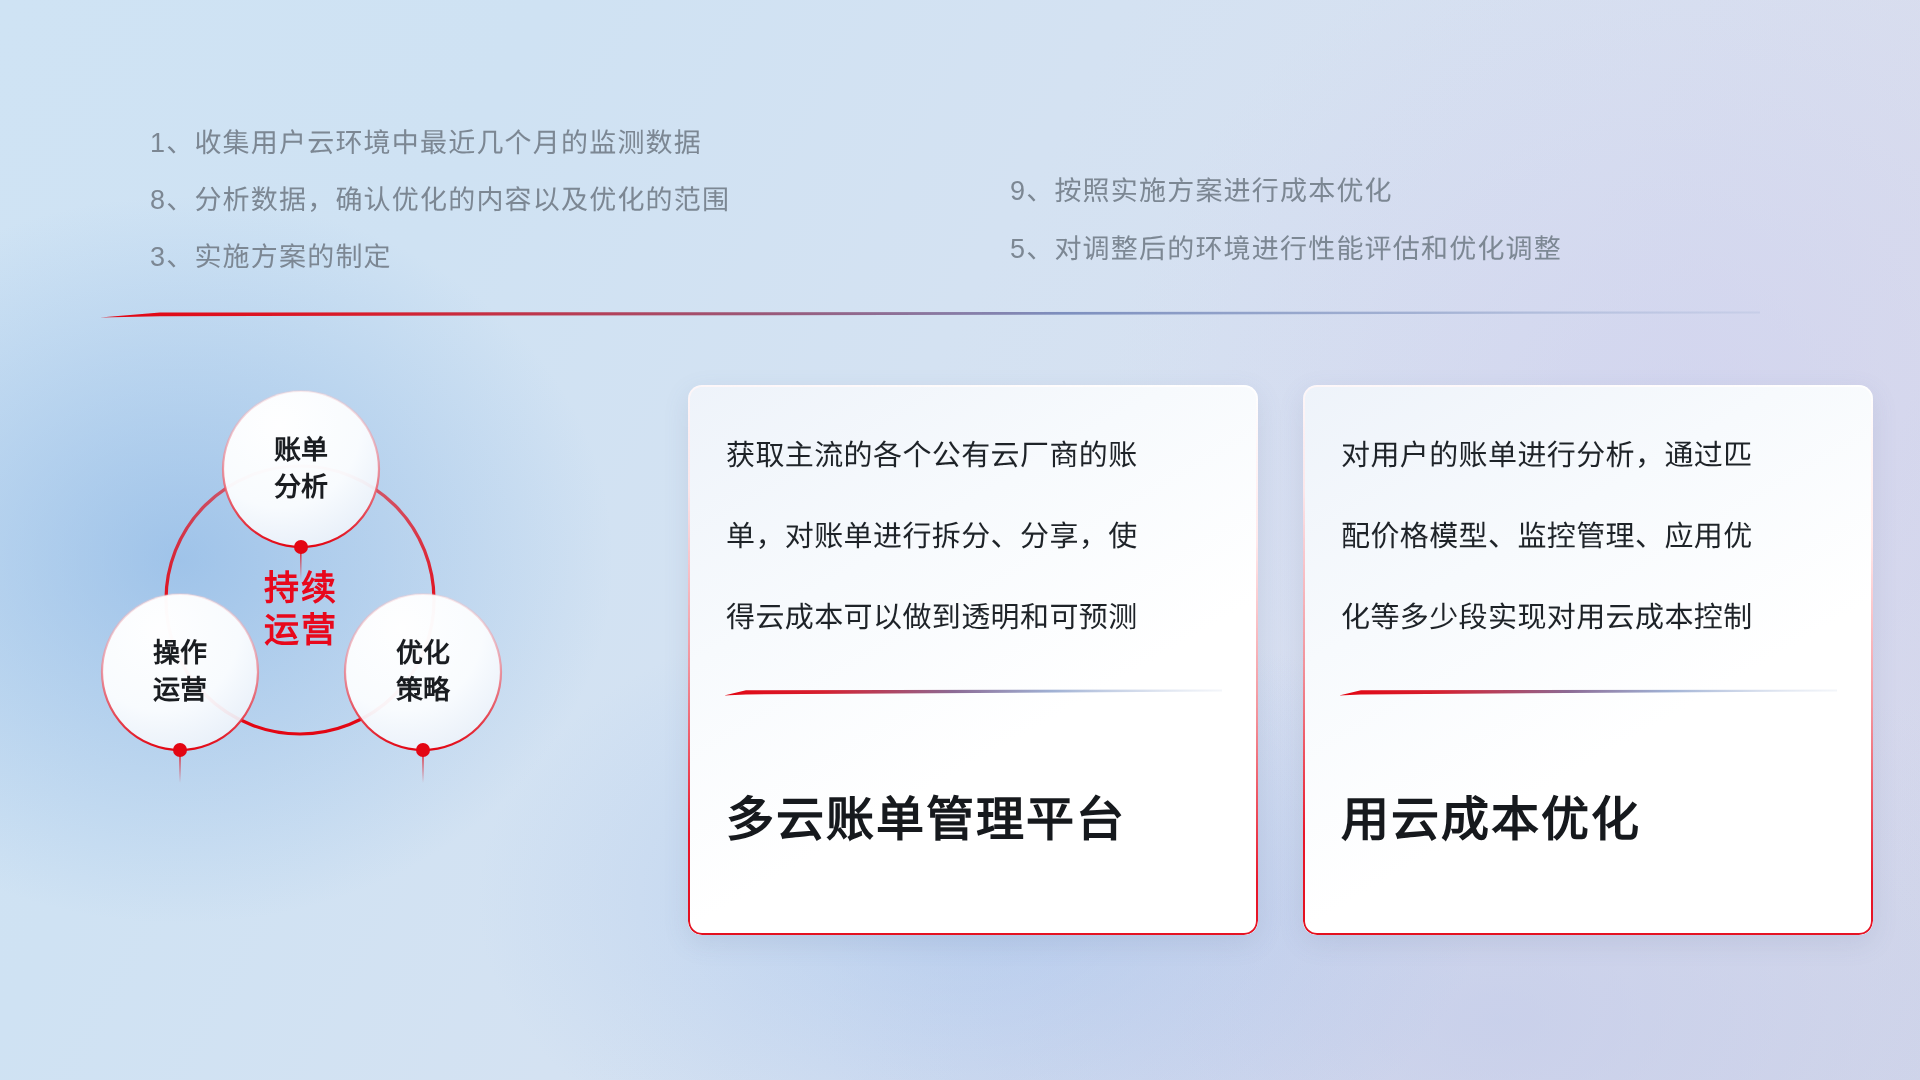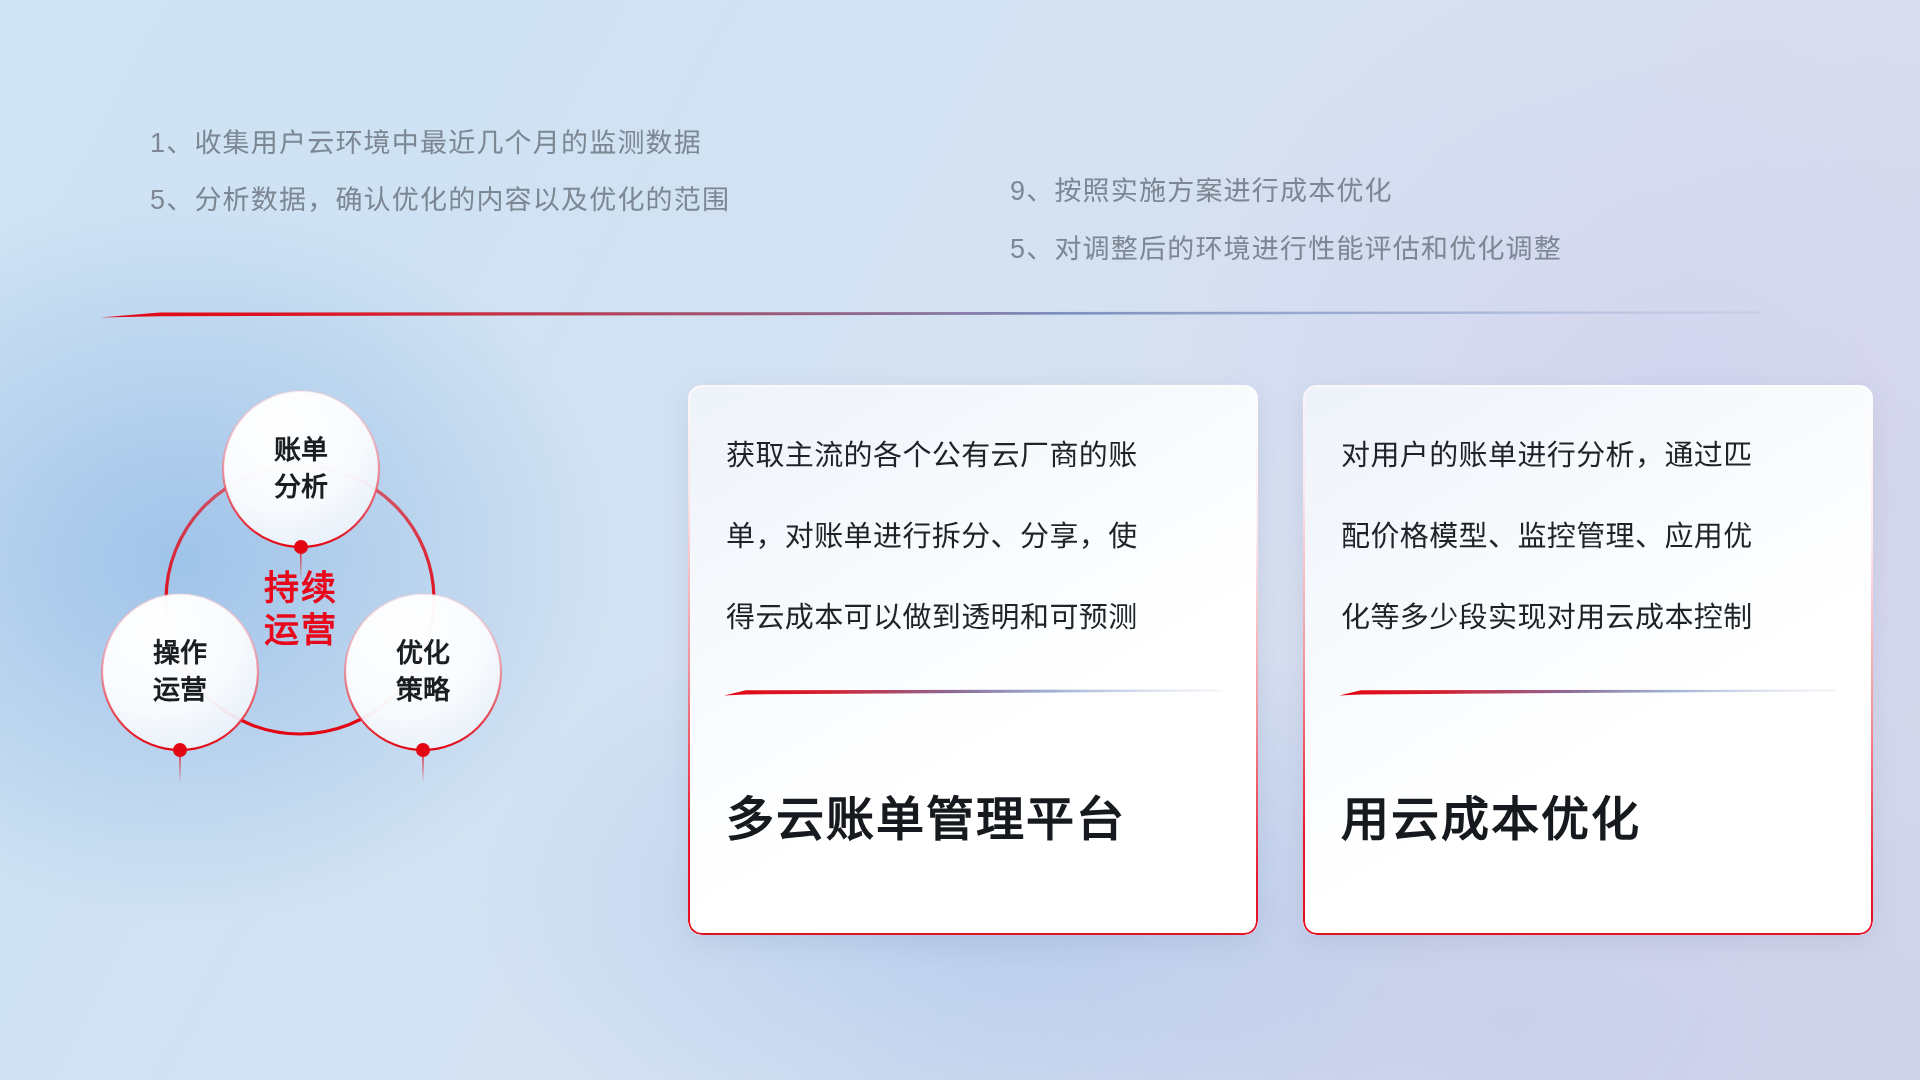--- a/index.html
+++ b/index.html
@@ -89,21 +89,22 @@
     letter-spacing:2px; white-space:nowrap;
   }
 </style>
 </head>
 <body>
 
 <div class="bullets">
 
   <div class="bullet-col left">
     <div class="bullet-line">1、收集用户云环境中最近几个月的监测数据</div>
-    <div class="bullet-line">5、分析数据，确认优化的内容以及优化的范围</div>
+    <div class="bullet-line">8、分析数据，确认优化的内容以及优化的范围</div>
+    <div class="bullet-line">3、实施方案的制定</div>
   </div>
 
   <div class="bullet-col right">
     <div class="bullet-line">9、按照实施方案进行成本优化</div>
     <div class="bullet-line">5、对调整后的环境进行性能评估和优化调整</div>
   </div>
 
 </div>
 
 <div class="divider-wrap">

